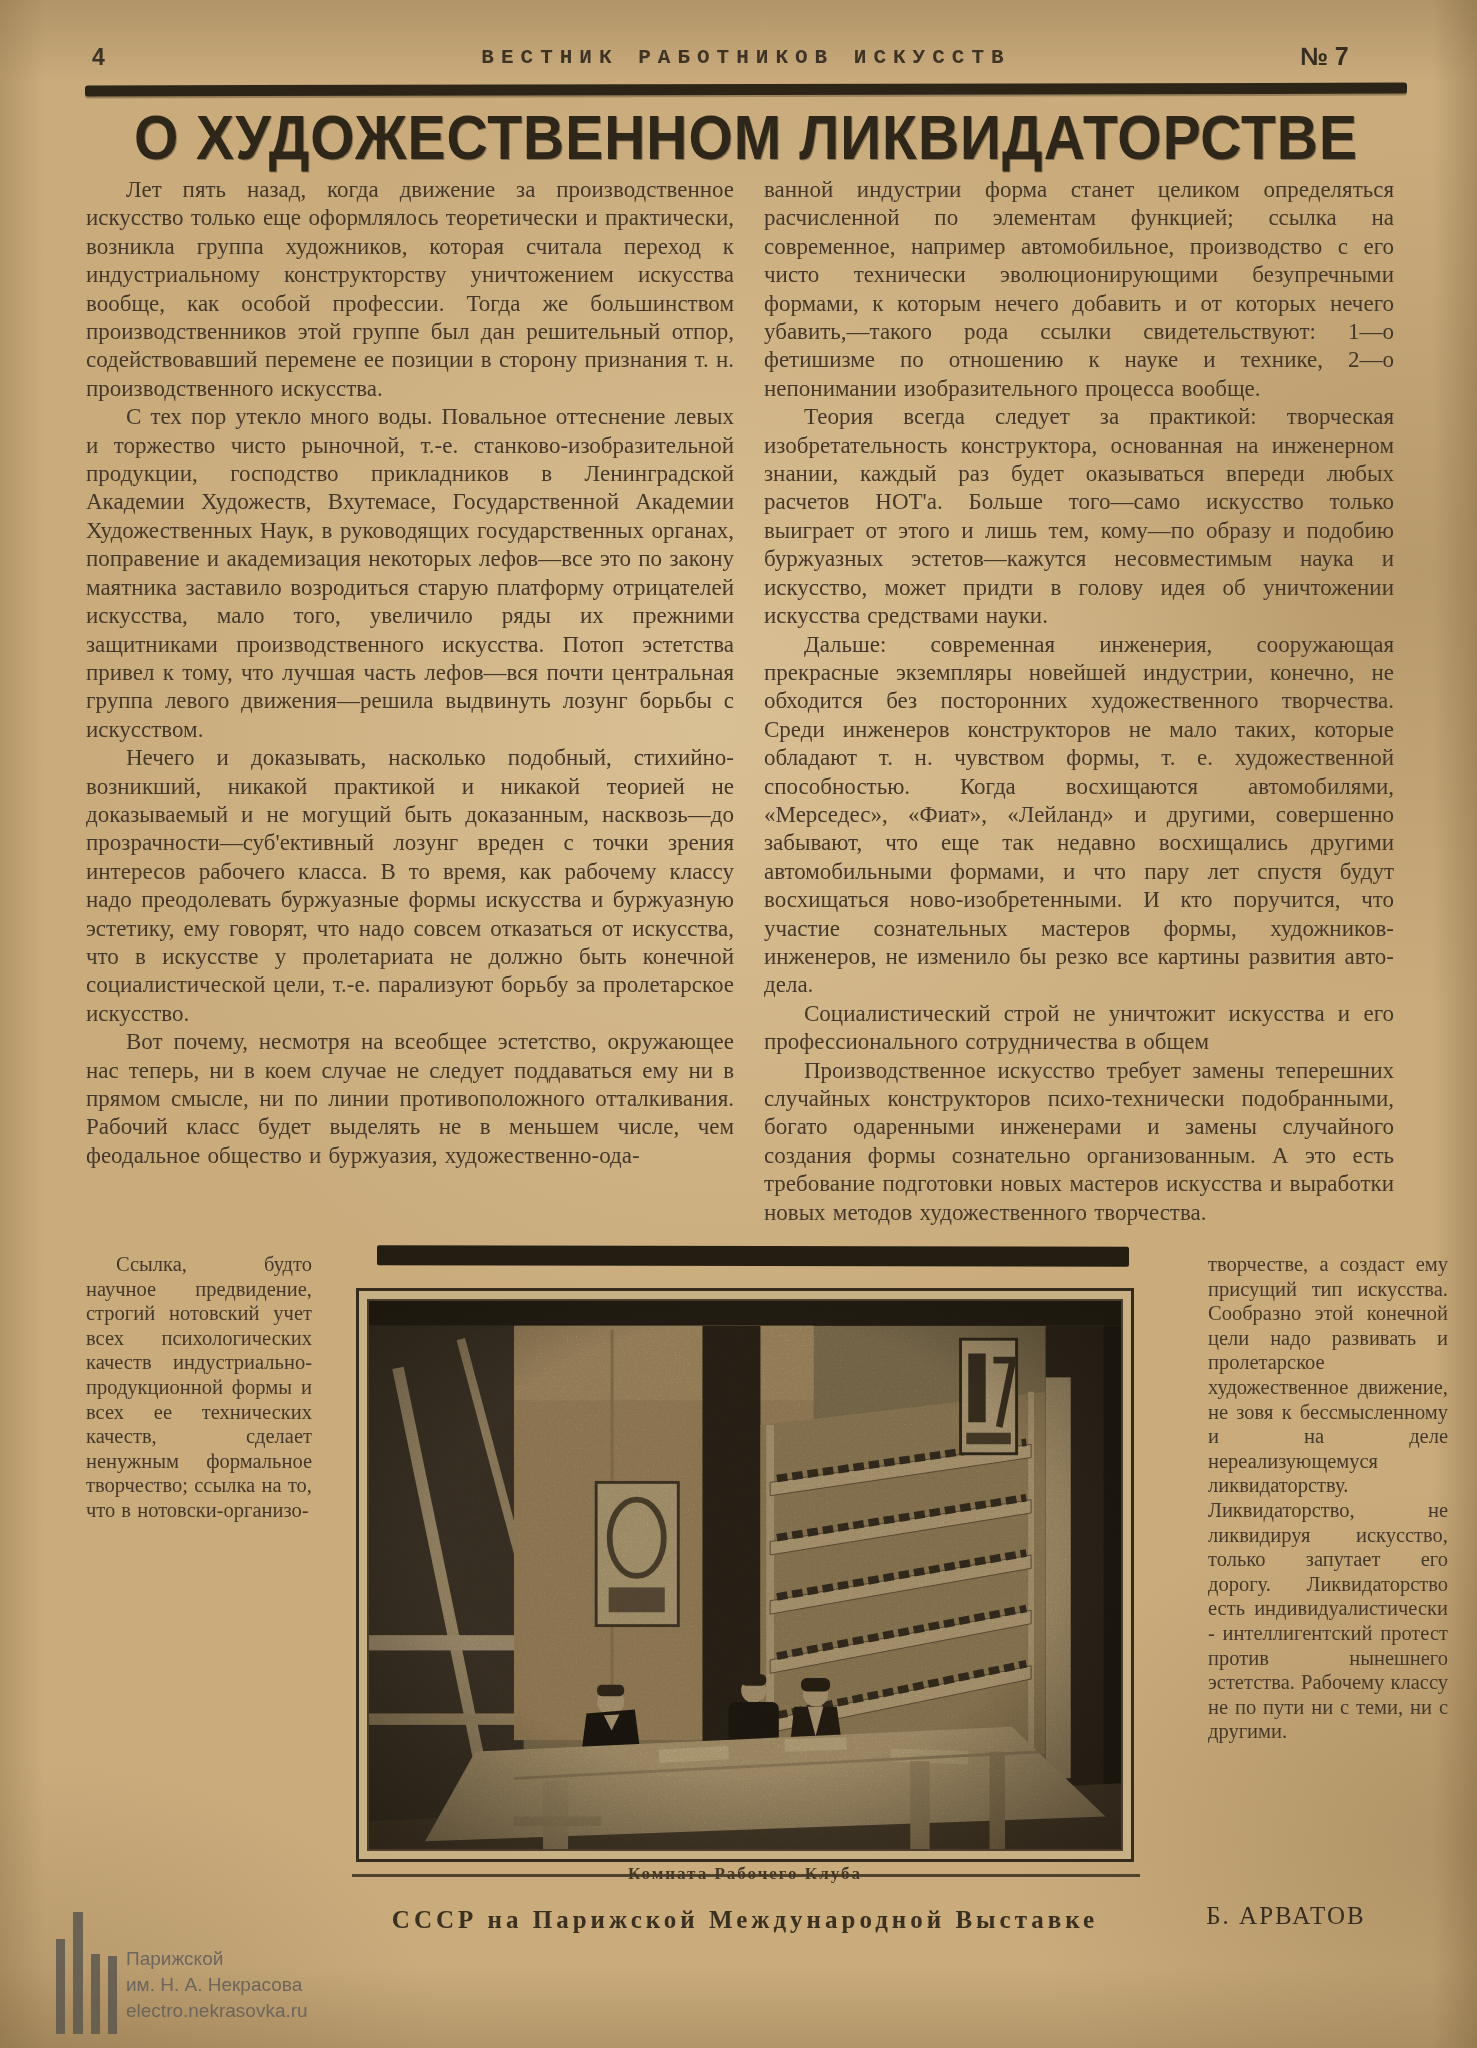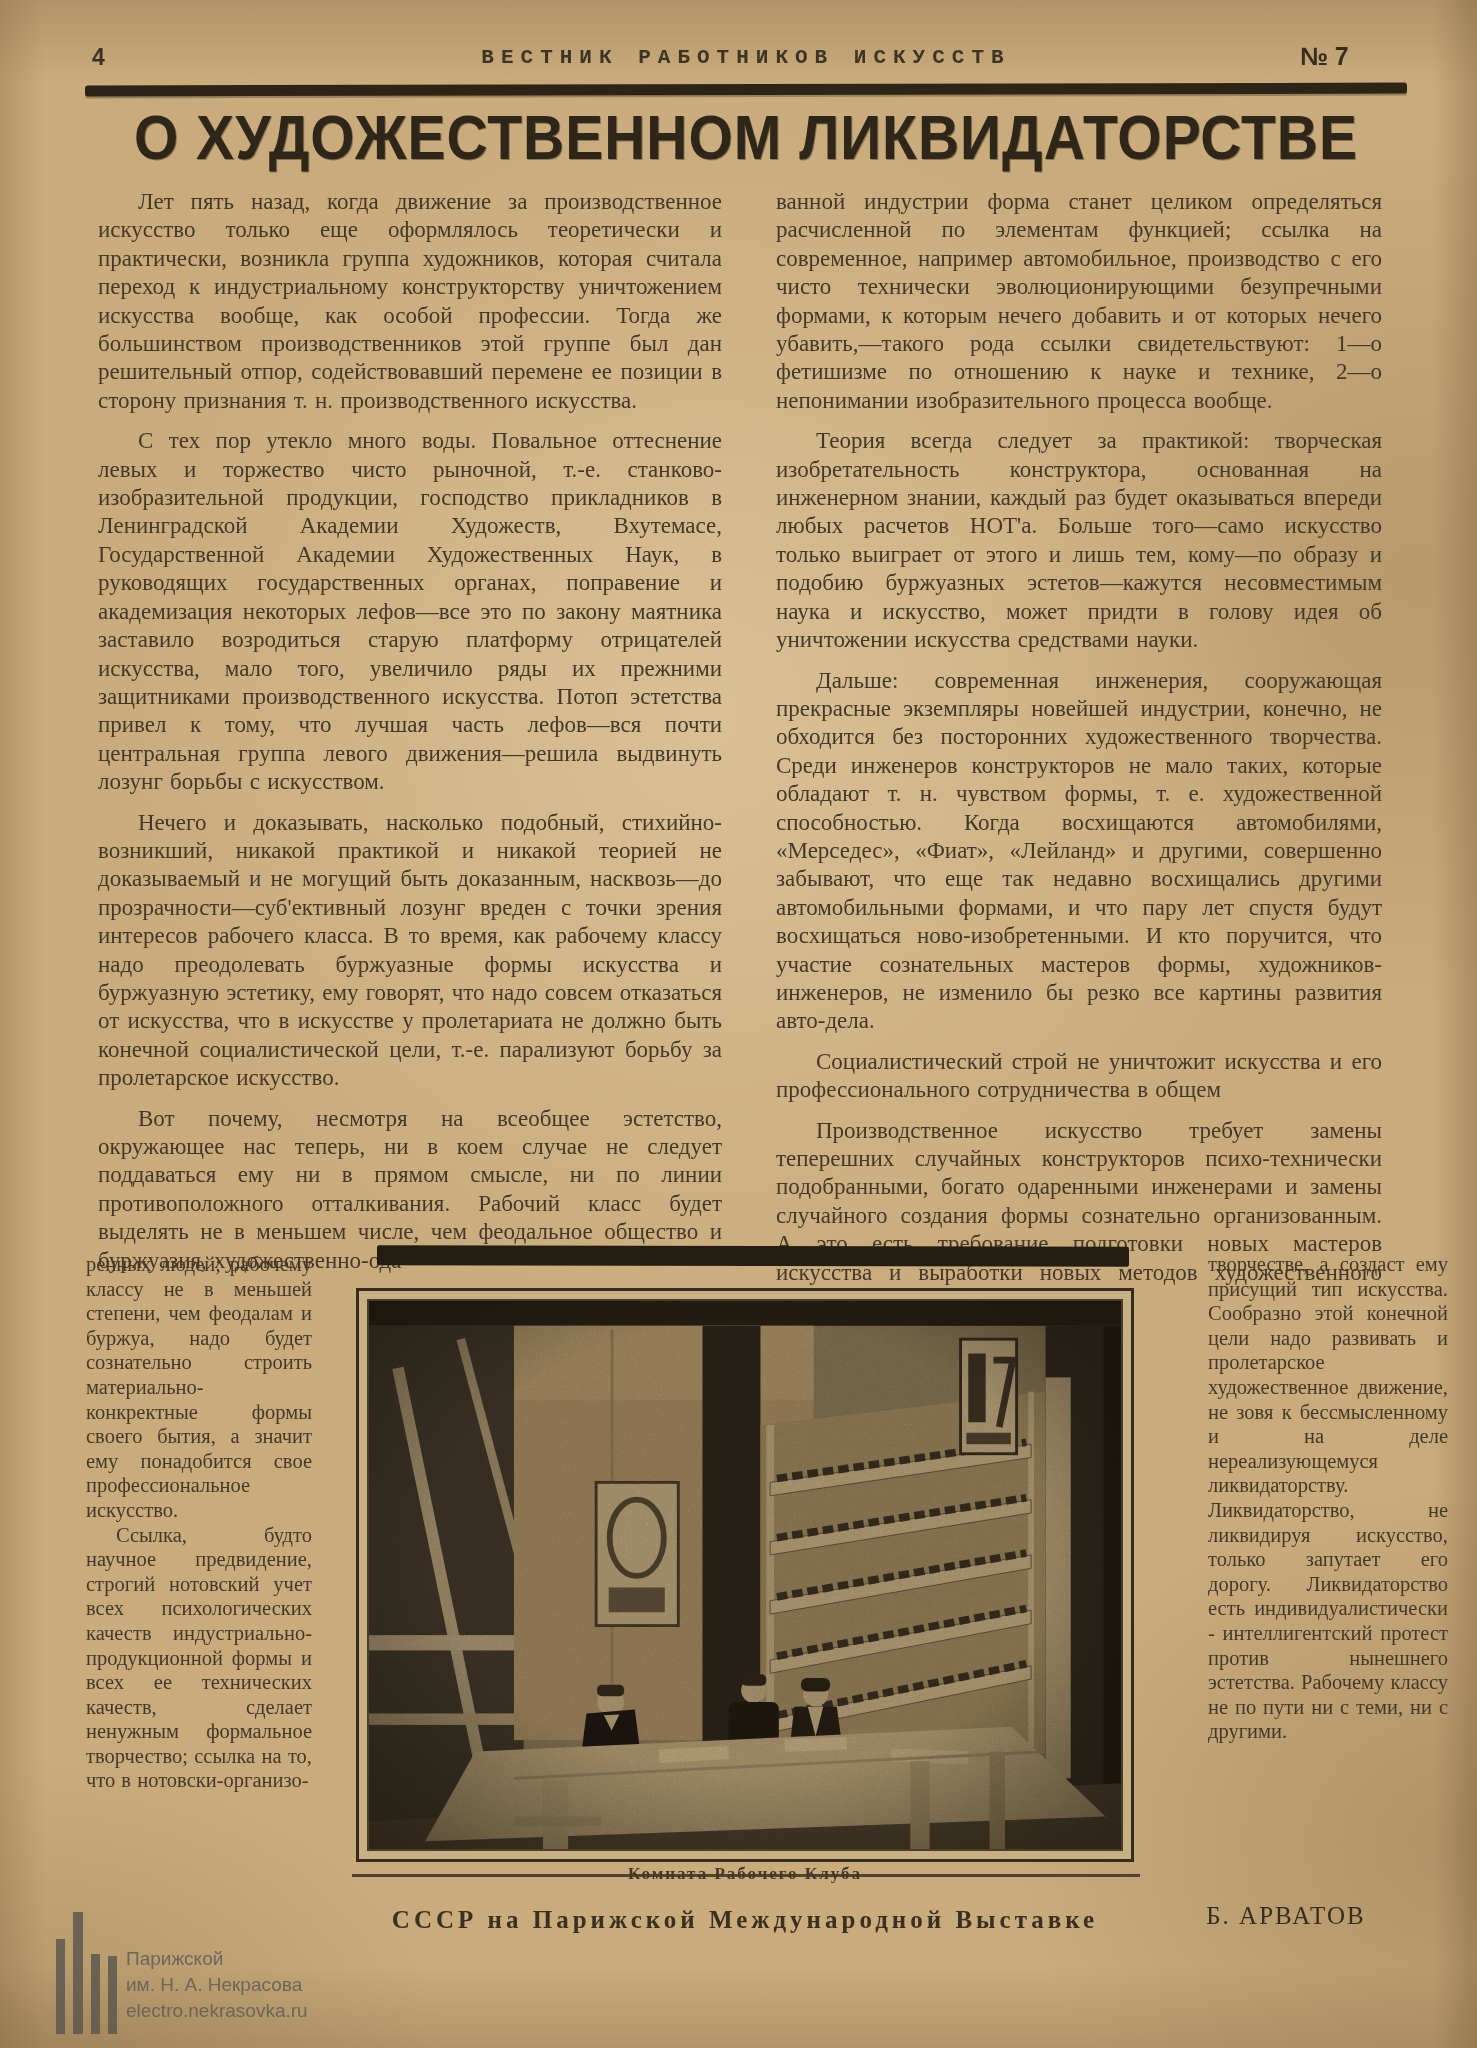--- a/index.html
+++ b/index.html
@@ -21,21 +21,21 @@
   .masthead{left:85px;top:46px;width:1322px;text-align:center;font-family:Liberation Mono, monospace;
     font-weight:bold;font-size:21px;letter-spacing:7px;color:#3e3425;}
   .issue{left:1300px;top:42px;font-family:"Liberation Sans",sans-serif;font-weight:bold;font-size:25px;color:#372e20;}
   .toprule{left:85px;top:84px;width:1322px;height:11px;background:#2c2517;border-radius:3px;transform:rotate(-.12deg);box-shadow:0 2px 0 rgba(60,48,30,.35);}
   
   .headline{left:85px;top:100px;width:1322px;text-align:center;font-family:"Liberation Sans",sans-serif;
     font-weight:900;font-size:57px;letter-spacing:1px;color:#2e2618;transform:scaleY(1.12);transform-origin:top;
     text-shadow:1px 1px 0 rgba(46,38,24,.4);white-space:nowrap;}
   
   .col{text-align:justify;}
-  .col p{margin:12px;text-indent:40px;font-size:23px;line-height:28.4px;word-spacing:1.5px;}
+  .col p{margin:0;text-indent:40px;font-size:23px;line-height:28.4px;word-spacing:1.5px;}
   .col p.cont{text-indent:0;}
   .col-left{left:86px;top:176px;width:648px;}
   .col-right{left:764px;top:176px;width:630px;}
   .ncol p{margin:0;text-indent:30px;font-size:20.5px;line-height:24.6px;word-spacing:1px;}
   .ncol p.cont{text-indent:0;}
   .ncol{text-align:justify;}
   .ncol-left{left:86px;top:1252px;width:226px;}
   .ncol-right{left:1166px;top:1252px;width:240px;margin-left:42px;}
   
   .photo-bar{left:377px;top:1246px;width:752px;height:20px;background:#241e12;border-radius:2px;transform:rotate(.1deg);}
@@ -76,21 +76,20 @@
   </div>
   <div class="abs col col-right">
     <p class="cont">ванной индустрии форма станет целиком определяться расчисленной по элементам функцией; ссылка на современное, например автомобильное, производство с его чисто технически эволюционирующими безупречными формами, к которым нечего добавить и от которых нечего убавить,—такого рода ссылки свидетельствуют: 1—о фетишизме по отношению к науке и технике, 2—о непонимании изобразительного процесса вообще.</p>
     <p>Теория всегда следует за практикой: творческая изобретательность конструктора, основанная на инженерном знании, каждый раз будет оказываться впереди любых расчетов НОТ'а. Больше того—само искусство только выиграет от этого и лишь тем, кому—по образу и подобию буржуазных эстетов—кажутся несовместимым наука и искусство, может придти в голову идея об уничтожении искусства средствами науки.</p>
     <p>Дальше: современная инженерия, сооружающая прекрасные экземпляры новейшей индустрии, конечно, не обходится без посторонних художественного творчества. Среди инженеров конструкторов не мало таких, которые обладают т. н. чувством формы, т. е. художественной способностью. Когда восхищаются автомобилями, «Мерседес», «Фиат», «Лейланд» и другими, совершенно забывают, что еще так недавно восхищались другими автомобильными формами, и что пару лет спустя будут восхищаться ново-изобретенными. И кто поручится, что участие сознательных мастеров формы, художников-инженеров, не изменило бы резко все картины развития авто-дела.</p>
     <p>Социалистический строй не уничтожит искусства и его профессионального сотрудничества в общем</p>
     <p>Производственное искусство требует замены теперешних случайных конструкторов психо-технически подобранными, богато одаренными инженерами и замены случайного создания формы сознательно организованным. А это есть требование подготовки новых мастеров искусства и выработки новых методов художественного творчества.</p>
   </div>
 
   <div class="abs ncol ncol-left">
-    <p class="cont">ренных людей; рабочему классу не в меньшей степени, чем феодалам и буржуа, надо будет сознательно строить материально-конкректные формы своего бытия, а значит ему понадобится свое профессиональное искусство.</p>
     <p>Ссылка, будто научное предвидение, строгий нотовский учет всех психологических качеств индустриально-продукционной формы и всех ее технических качеств, сделает ненужным формальное творчество; ссылка на то, что в нотовски-организо-</p>
   </div>
   <div class="abs ncol ncol-right">
     <p class="cont">творчестве, а создаст ему присущий тип искусства. Сообразно этой конечной цели надо развивать и пролетарское художественное движение, не зовя к бессмысленному и на деле нереализующемуся ликвидаторству. Ликвидаторство, не ликвидируя искусство, только запутает его дорогу. Ликвидаторство есть индивидуалистически - интеллигентский протест против нынешнего эстетства. Рабочему классу не по пути ни с теми, ни с другими.</p>
   </div>
 
   <div class="abs photo-bar"></div>
   <div class="abs photo-frame">
     <div class="photo-inner">
       <svg viewBox="0 0 778 574" preserveAspectRatio="none">

